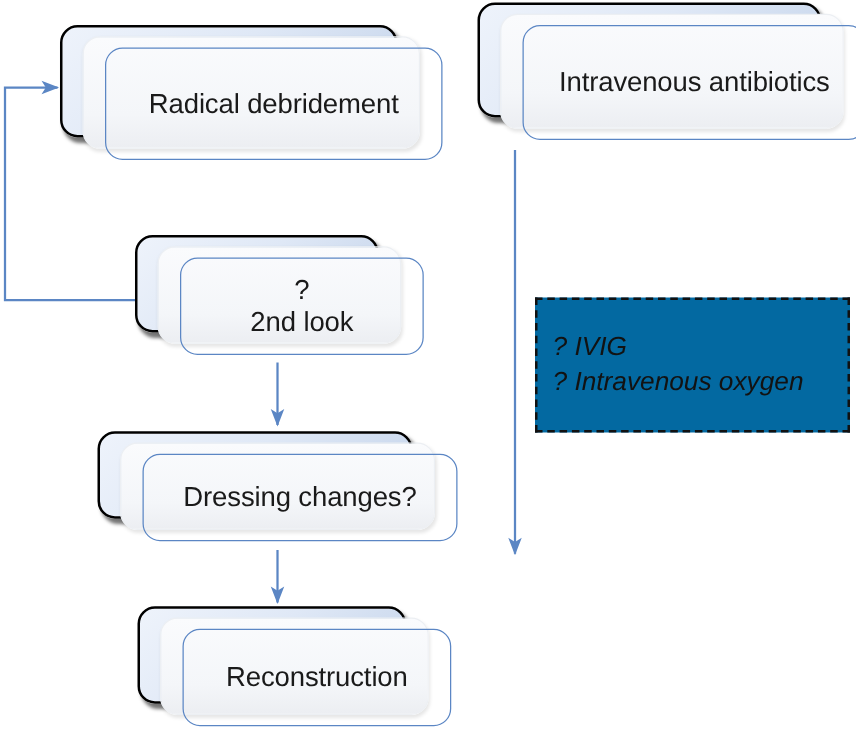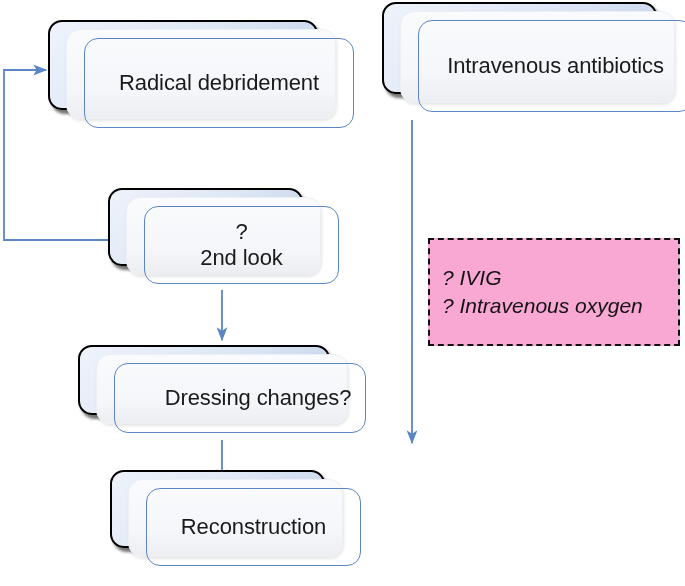--- a/index.html
+++ b/index.html
@@ -56,21 +56,21 @@
     line-height: 1.18;
     text-align: center;
     white-space: pre-line;
     letter-spacing: -0.1px;
   }
 
   
   .dashed-note {
     position: absolute;
     border: 2.5px dashed #111111;
-    background: #f9a8d4;
+    background: #0369a1;
     box-sizing: border-box;
   }
   .dashed-note .note-line {
     font-style: italic;
     font-size: 21px;
     color: #121212;
     line-height: 1.35;
     white-space: nowrap;
   }
 
@@ -135,24 +135,24 @@
     <div class="layer layer-mid" style="left:18px; top:9px; width:195px; height:78px;"></div>
     <div class="layer layer-front" style="left:36px; top:18px; width:195px; height:78px;"></div>
     <div class="card-text" style="left:36px; top:18px; width:195px; height:78px; display:flex; align-items:center; justify-content:center;">?
 2nd look</div>
   </div>
 
   <div class="card-stack" style="left:78px; top:345px; width:288px; height:88px;">
     <div class="layer layer-back" style="left:0px; top:0px; width:252px; height:70px;"></div>
     <div class="layer layer-mid" style="left:18px; top:9px; width:252px; height:70px;"></div>
     <div class="layer layer-front" style="left:36px; top:18px; width:252px; height:70px;"></div>
-    <div class="card-text" style="left:36px; top:18px; width:252px; height:70px; display:flex; align-items:center; justify-content:center;padding-left:18px;">Dressing changes?</div>
+    <div class="card-text" style="left:36px; top:18px; width:252px; height:70px; display:flex; align-items:center; justify-content:center;">Dressing changes?</div>
   </div>
 
-  <div class="card-stack" style="left:110px; top:470px; width:251px; height:96px;">
+  <div class="card-stack" style="left:110px; top:485px; width:251px; height:96px;">
     <div class="layer layer-back" style="left:0px; top:0px; width:215px; height:78px;"></div>
     <div class="layer layer-mid" style="left:18px; top:9px; width:215px; height:78px;"></div>
     <div class="layer layer-front" style="left:36px; top:18px; width:215px; height:78px;"></div>
     <div class="card-text" style="left:36px; top:18px; width:215px; height:78px; display:flex; align-items:center; justify-content:center;">Reconstruction</div>
   </div>
 
   <div class="dashed-note" style="left:428px; top:238px; width:252px; height:108px; display:flex; flex-direction:column; justify-content:center; padding-left:12px;">
     <div class="note-line">? IVIG</div>
     <div class="note-line">? Intravenous oxygen</div>
   </div>

